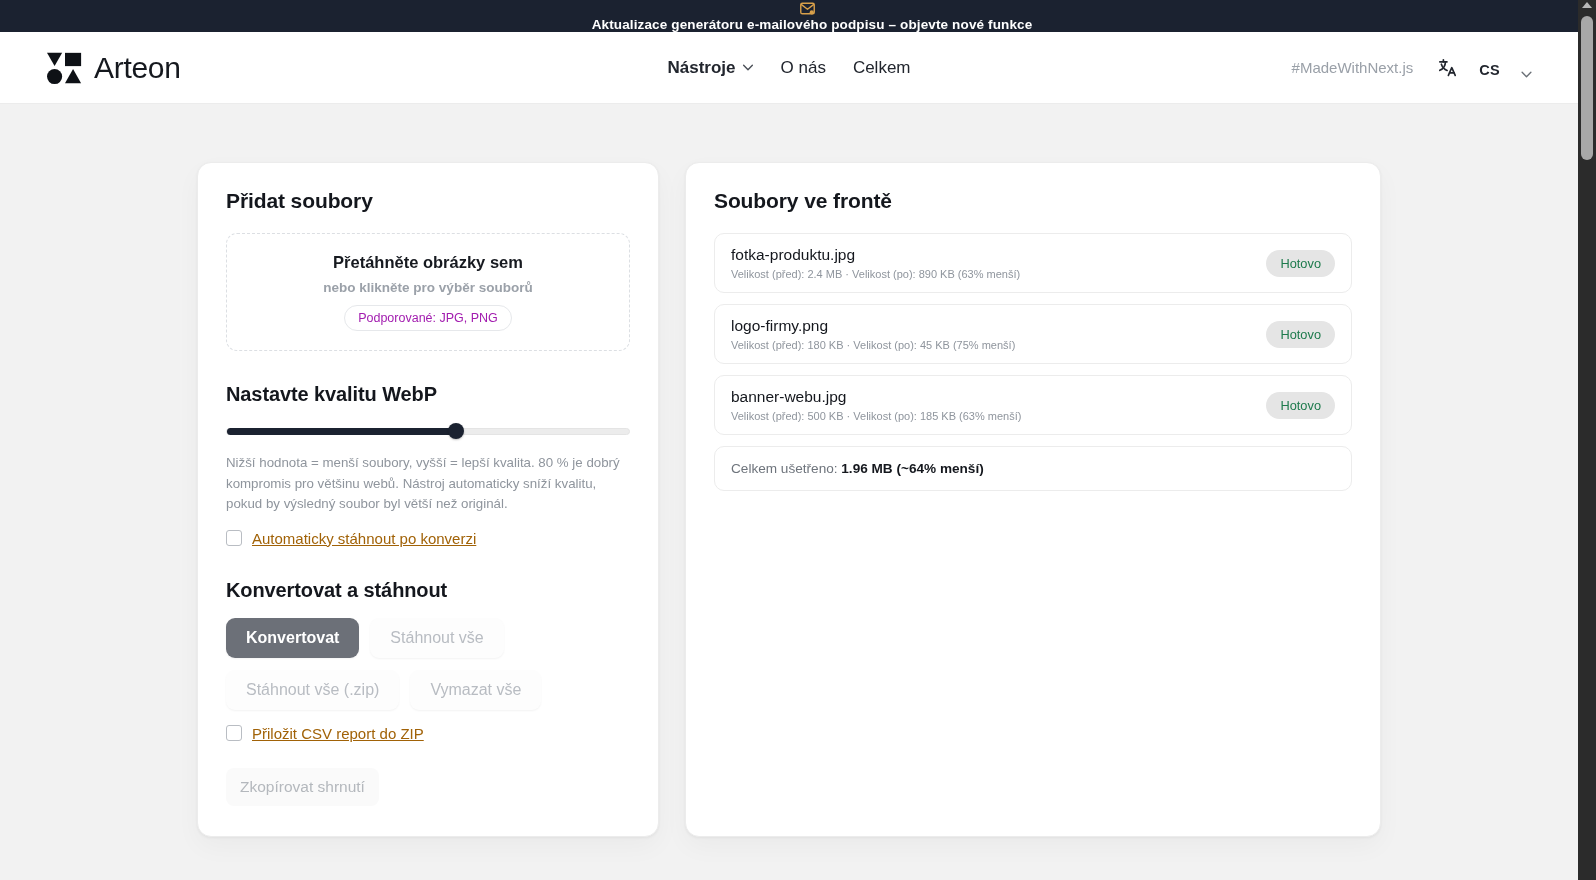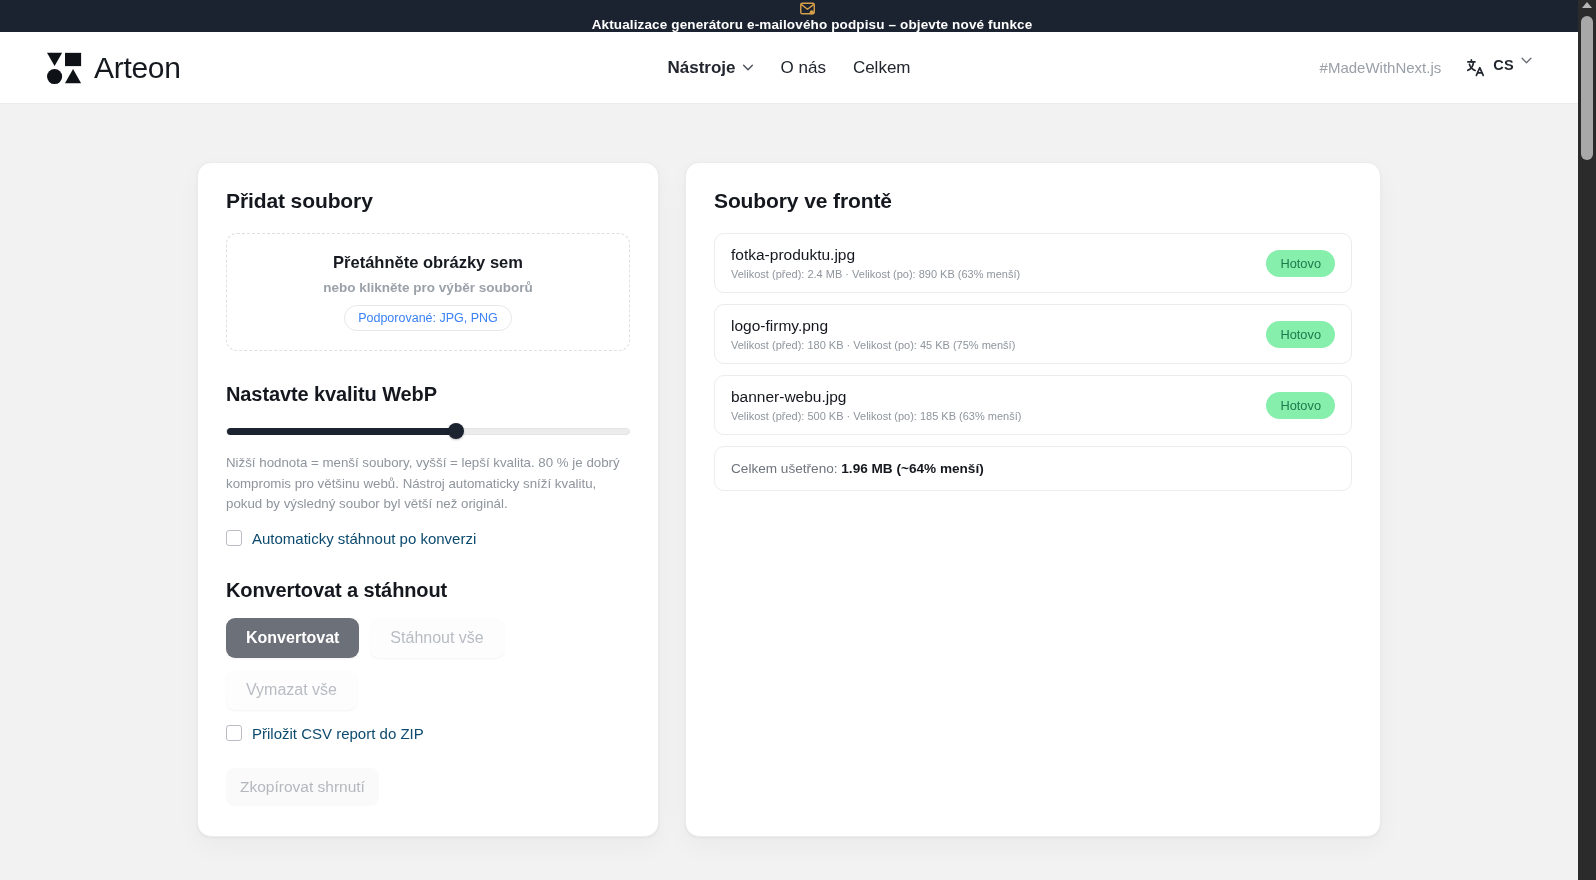--- a/index.html
+++ b/index.html
@@ -135,22 +135,22 @@
     align-items: center;
     gap: 24px;
   }
   .made-with {
     font-size: 15px;
     color: #9aa0a8;
     white-space: nowrap;
   }
   .lang {
     display: flex;
-    align-items: flex-start;
-    gap: 7px;
+    align-items: flex-end;
+    gap: 21px;
     cursor: pointer;
     color: #22262e;
   }
   .lang .translate-icon { width: 21px; height: 21px; display:block; }
   .lang-code {
     font-size: 14.5px;
     font-weight: 700;
     letter-spacing: .02em;
   }
 
@@ -201,21 +201,21 @@
     font-size: 13.5px;
     color: #9ba1a9;
     font-weight: bold;
   }
   .dz-chip {
     margin-top: 2px;
     border: 1px solid #e6e8eb;
     border-radius: 999px;
     padding: 5px 13px;
     font-size: 12.5px;
-    color: #3b82f6;
+    color: #a21caf;
     background: #fff;
   }
 
   
   .section-title {
     font-size: 20px;
     font-weight: 700;
     color: #14171d;
     margin: 32px 0 16px;
     letter-spacing: -0.005em;
@@ -268,21 +268,22 @@
   }
   .checkbox {
     width: 16px; height: 16px;
     border: 1.5px solid #b9bdc3;
     border-radius: 3px;
     background: #fff;
     flex: 0 0 auto;
   }
   .checkrow-label {
     font-size: 15px;
-    color: #0c4a6e;
+    color: #a16207;
+    text-decoration: underline;
   }
 
   
   .btn-row {
     display: flex;
     gap: 11px;
     margin-bottom: 12px;
     flex-wrap: wrap;
   }
   .btn {
@@ -327,21 +328,21 @@
   .file-name {
     font-size: 15.5px;
     color: #14171d;
     margin-bottom: 4px;
   }
   .file-meta {
     font-size: 11px;
     color: #8f959d;
   }
   .badge {
-    background: #86efac;
+    background: #e5e5e5;
     color: #1d7a4c;
     font-size: 12.8px;
     border-radius: 999px;
     padding: 6px 14px;
     white-space: nowrap;
     flex: 0 0 auto;
     text-align: center;
   }
   .total-row {
     border: 1px solid #ececec;
@@ -444,20 +445,21 @@
         </div>
 
         <h3 class="section-title">Konvertovat a stáhnout</h3>
 
         <div class="btn-row">
           <button class="btn primary">Konvertovat</button>
           <button class="btn">Stáhnout vše</button>
         </div>
 
         <div class="btn-row">
+          <button class="btn">Stáhnout vše (.zip)</button>
           <button class="btn">Vymazat vše</button>
         </div>
 
         <div class="checkrow">
           <span class="checkbox"></span>
           <span class="checkrow-label">Přiložit CSV report do ZIP</span>
         </div>
 
         <div class="copy-row">
           <button class="btn ghost-faint">Zkopírovat shrnutí</button>

